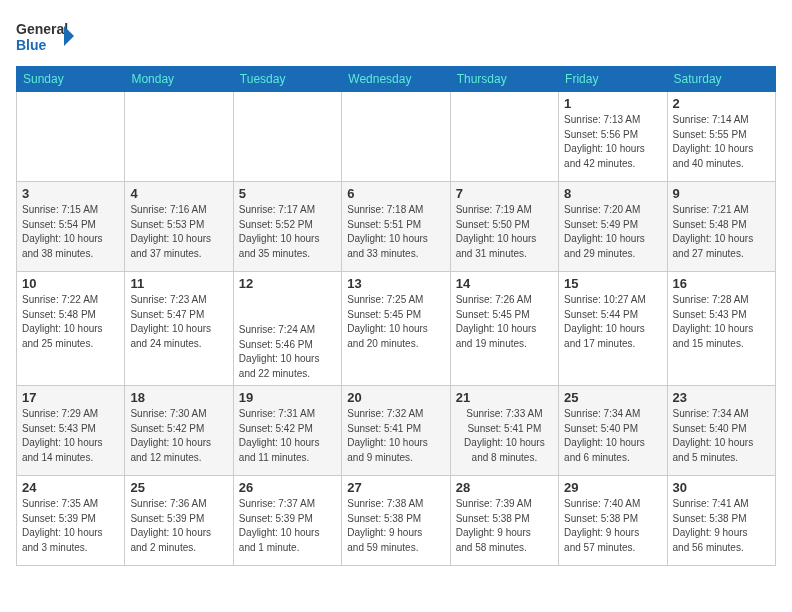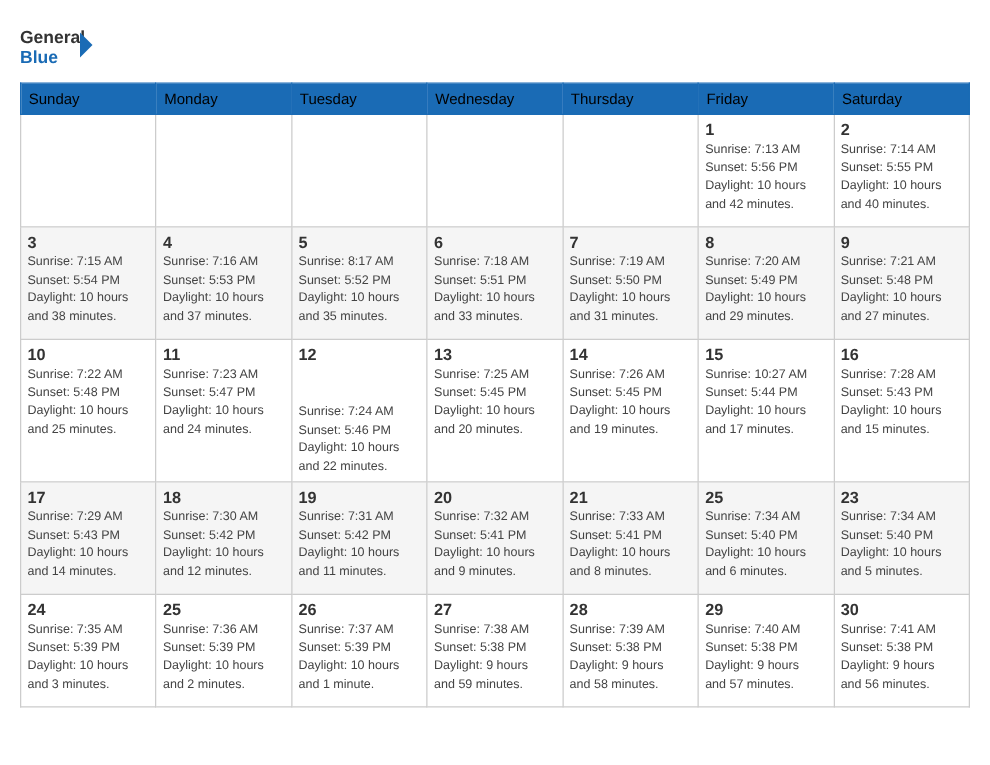--- a/index.html
+++ b/index.html
@@ -33,21 +33,21 @@
       font-size: 15px;
       color: #333;
     }
     .calendar {
       width: 100%;
       border-collapse: collapse;
       font-size: 10.5px;
     }
     .calendar th {
       background: #1a6bb5;
-      color: #000000;
+      color: #5eead4;
       text-align: left;
       padding: 5px 6px;
       font-size: 12px;
       font-weight: normal;
       border: 1px solid #1a6bb5;
     }
     .calendar td {
       vertical-align: top;
       border: 1px solid #ccc;
       padding: 4px 5px;
@@ -135,21 +135,21 @@
         </td>
         <td>
           <span class="day-num">4</span>
           <div class="day-info" style="white-space: pre-line;">Sunrise: 7:16 AM
 Sunset: 5:53 PM
 Daylight: 10 hours
 and 37 minutes.</div>
         </td>
         <td>
           <span class="day-num">5</span>
-          <div class="day-info" style="white-space: pre-line;">Sunrise: 8:17 AM
+          <div class="day-info" style="white-space: pre-line;">Sunrise: 7:17 AM
 Sunset: 5:52 PM
 Daylight: 10 hours
 and 35 minutes.</div>
         </td>
         <td>
           <span class="day-num">6</span>
           <div class="day-info" style="white-space: pre-line;">Sunrise: 7:18 AM
 Sunset: 5:51 PM
 Daylight: 10 hours
 and 33 minutes.</div>
@@ -251,21 +251,21 @@
         </td>
         <td>
           <span class="day-num">20</span>
           <div class="day-info" style="white-space: pre-line;">Sunrise: 7:32 AM
 Sunset: 5:41 PM
 Daylight: 10 hours
 and 9 minutes.</div>
         </td>
         <td>
           <span class="day-num">21</span>
-          <div class="day-info" style="white-space: pre-line;">Sunrise: 7:33 AM
+          <div class="day-info" style="white-space: pre-line; text-align: center;">Sunrise: 7:33 AM
 Sunset: 5:41 PM
 Daylight: 10 hours
 and 8 minutes.</div>
         </td>
         <td>
           <span class="day-num">25</span>
           <div class="day-info" style="white-space: pre-line;">Sunrise: 7:34 AM
 Sunset: 5:40 PM
 Daylight: 10 hours
 and 6 minutes.</div>

